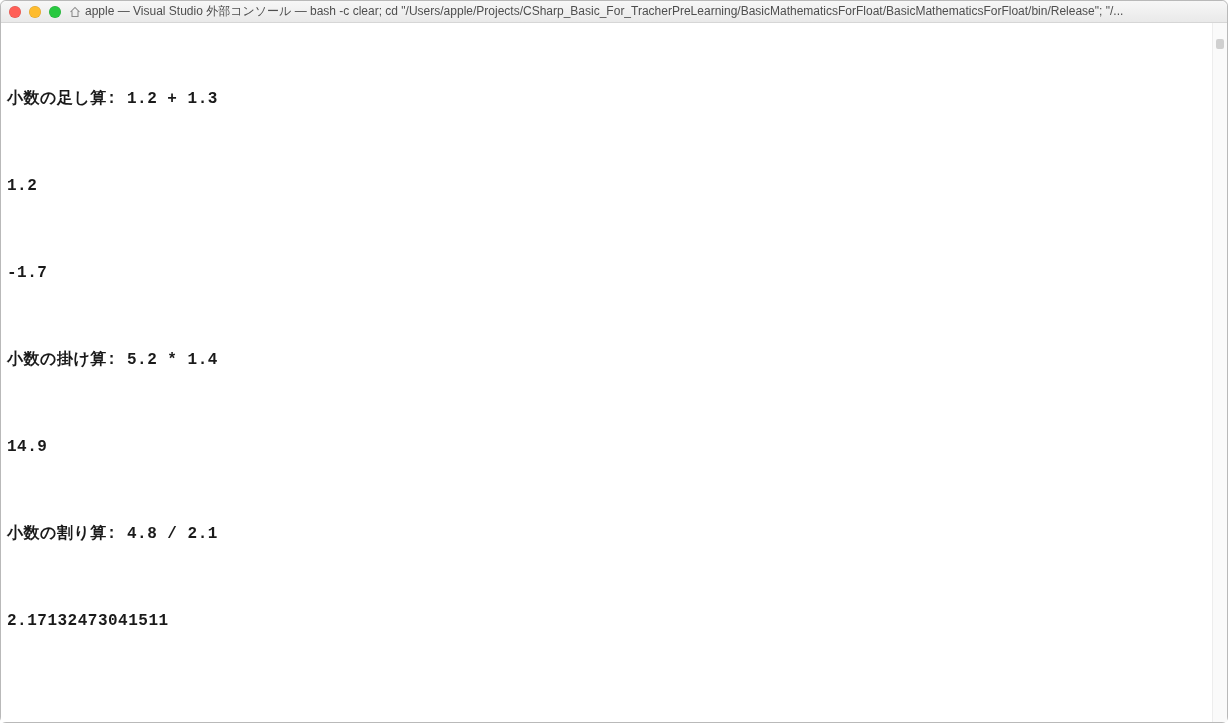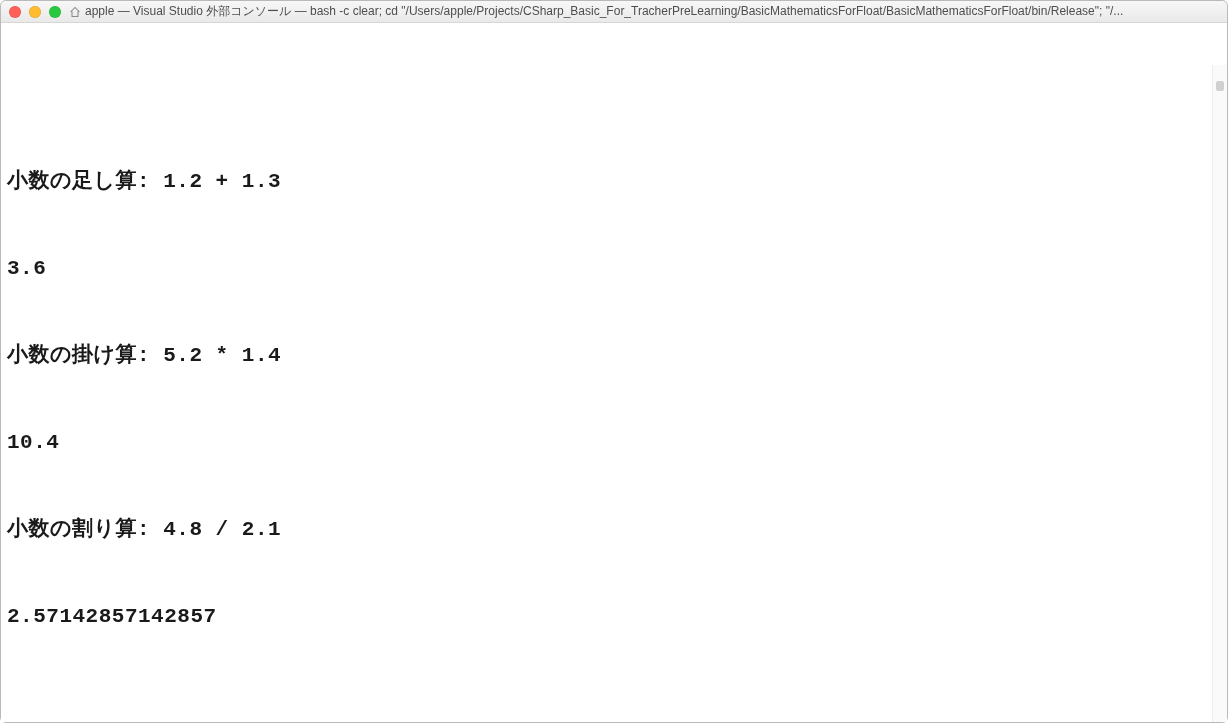--- a/index.html
+++ b/index.html
@@ -12,21 +12,20 @@
     }
     .window {
       width: 1228px;
       height: 723px;
       border: 1px solid #b9b9b9;
       border-radius: 6px;
       display: flex;
       flex-direction: column;
       background: #ffffff;
       box-shadow: 0 0 0 0.5px rgba(0,0,0,0.05);
-      gap: 42px;
     }
     .titlebar {
       height: 22px;
       background: linear-gradient(to bottom, #f7f7f7, #e9e9e9);
       border-bottom: 1px solid #d6d6d6;
       border-top-left-radius: 6px;
       border-top-right-radius: 6px;
       display: flex;
       align-items: center;
       padding: 0 8px;
@@ -69,28 +68,27 @@
     .content-wrap {
       flex: 1 1 auto;
       display: flex;
       overflow: hidden;
     }
     .terminal {
       flex: 1 1 auto;
       background: #ffffff;
       padding: 4px 6px;
       font-family: "Menlo", "Monaco", "Courier New", monospace;
-      font-size: 21px;
+      font-size: 16px;
       line-height: 29px;
       color: #1a1a1a;
       font-weight: 700;
       white-space: pre;
       letter-spacing: 0.5px;
       overflow: hidden;
-      margin-top: 40px;
     }
     .term-line { white-space: pre; }
     .scrollbar {
       width: 15px;
       background: #fafafa;
       border-left: 1px solid #ededed;
       position: relative;
       flex: 0 0 auto;
     }
     .scroll-mark {
@@ -117,25 +115,26 @@
       <svg viewBox="0 0 16 16" width="12" height="12" fill="none" stroke="#8a8a8a" stroke-width="1.4">
         <path d="M2 8 L8 2 L14 8 M4 7 V14 H12 V7"></path>
       </svg>
     </span>
     <span class="title-text">apple — Visual Studio 外部コンソール — bash -c clear; cd "/Users/apple/Projects/CSharp_Basic_For_TracherPreLearning/BasicMathematicsForFloat/BasicMathematicsForFloat/bin/Release"; "/...</span>
   </div>
 
   <div class="content-wrap">
     <div class="terminal">
       <div class="term-line">小数の足し算: 1.2 + 1.3</div>
-      <div class="term-line">3.6</div>
+      <div class="term-line">1.2</div>
+      <div class="term-line">-1.7</div>
       <div class="term-line">小数の掛け算: 5.2 * 1.4</div>
-      <div class="term-line">10.4</div>
+      <div class="term-line">14.9</div>
       <div class="term-line">小数の割り算: 4.8 / 2.1</div>
-      <div class="term-line">2.57142857142857</div>
+      <div class="term-line">2.17132473041511</div>
       
       
       
     </div>
     <div class="scrollbar">
       <div class="scroll-mark"></div>
     </div>
   </div>
 </div>
 

